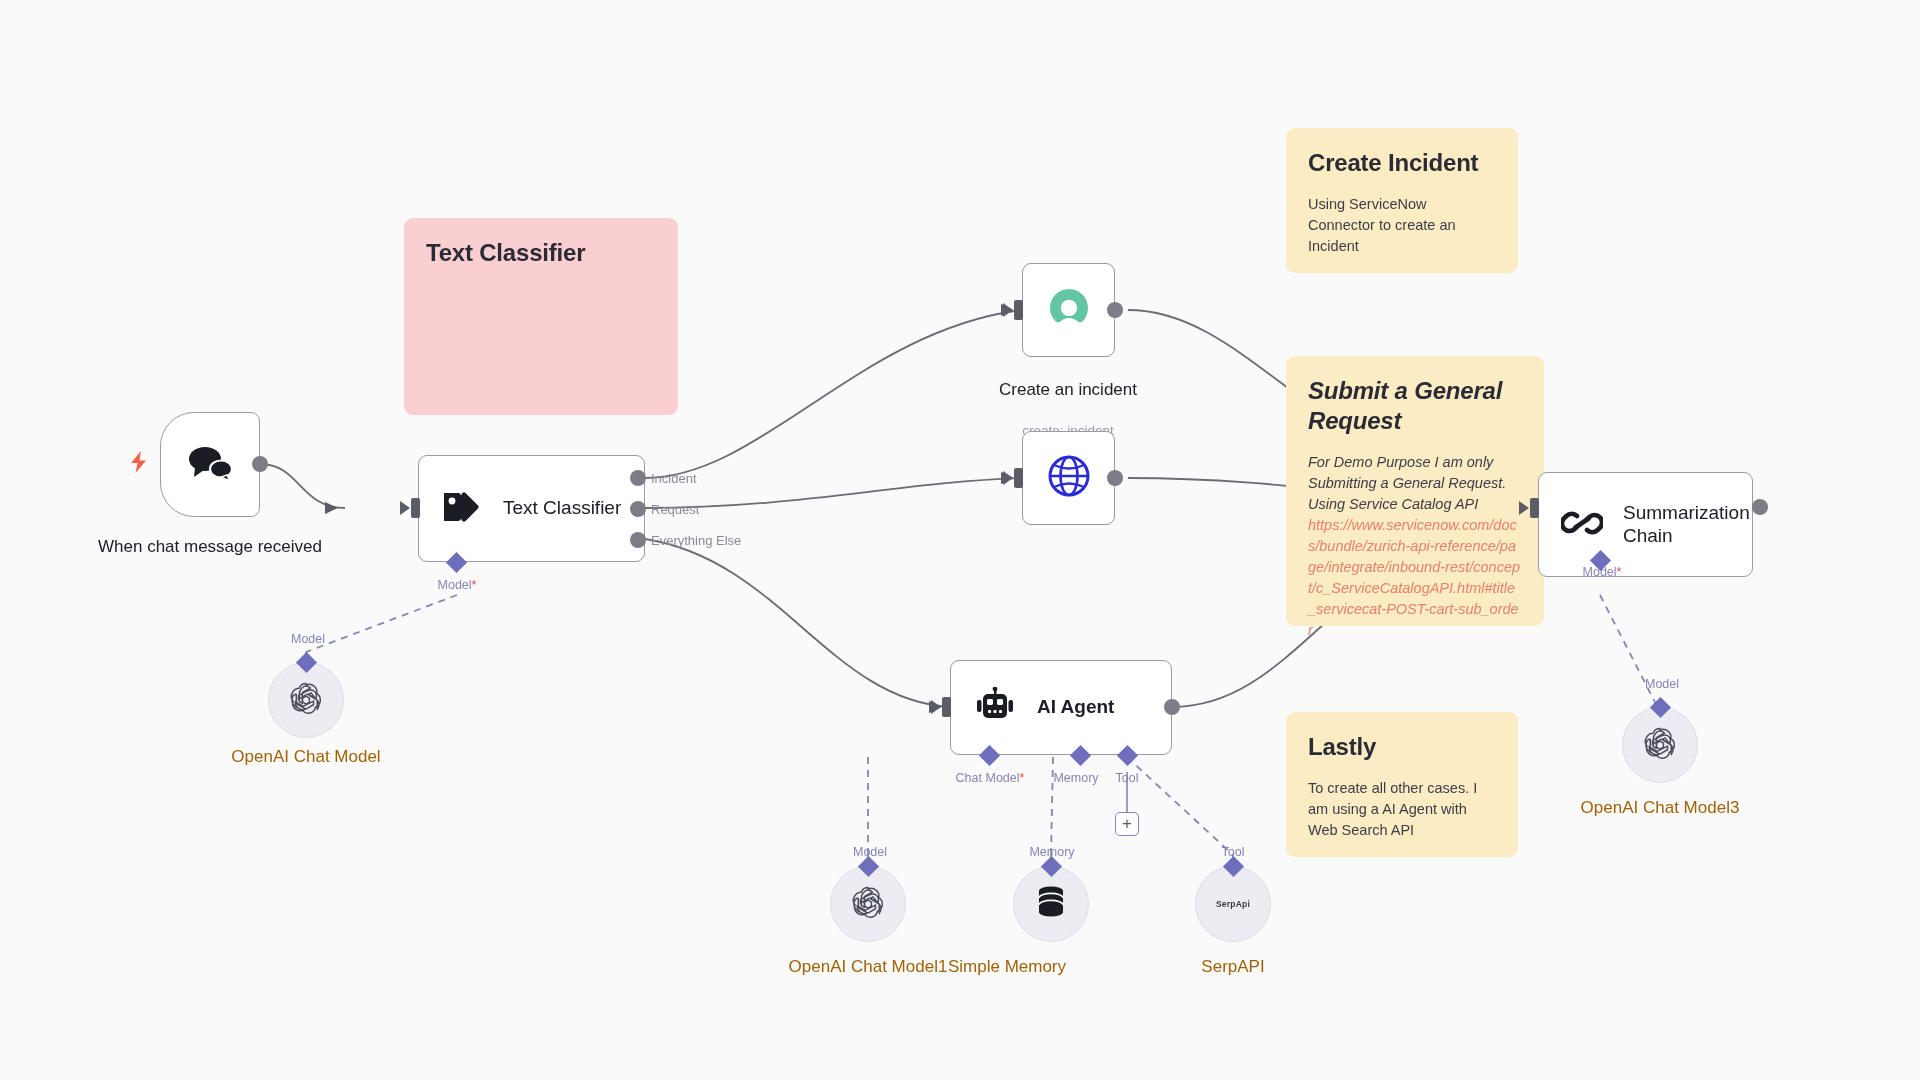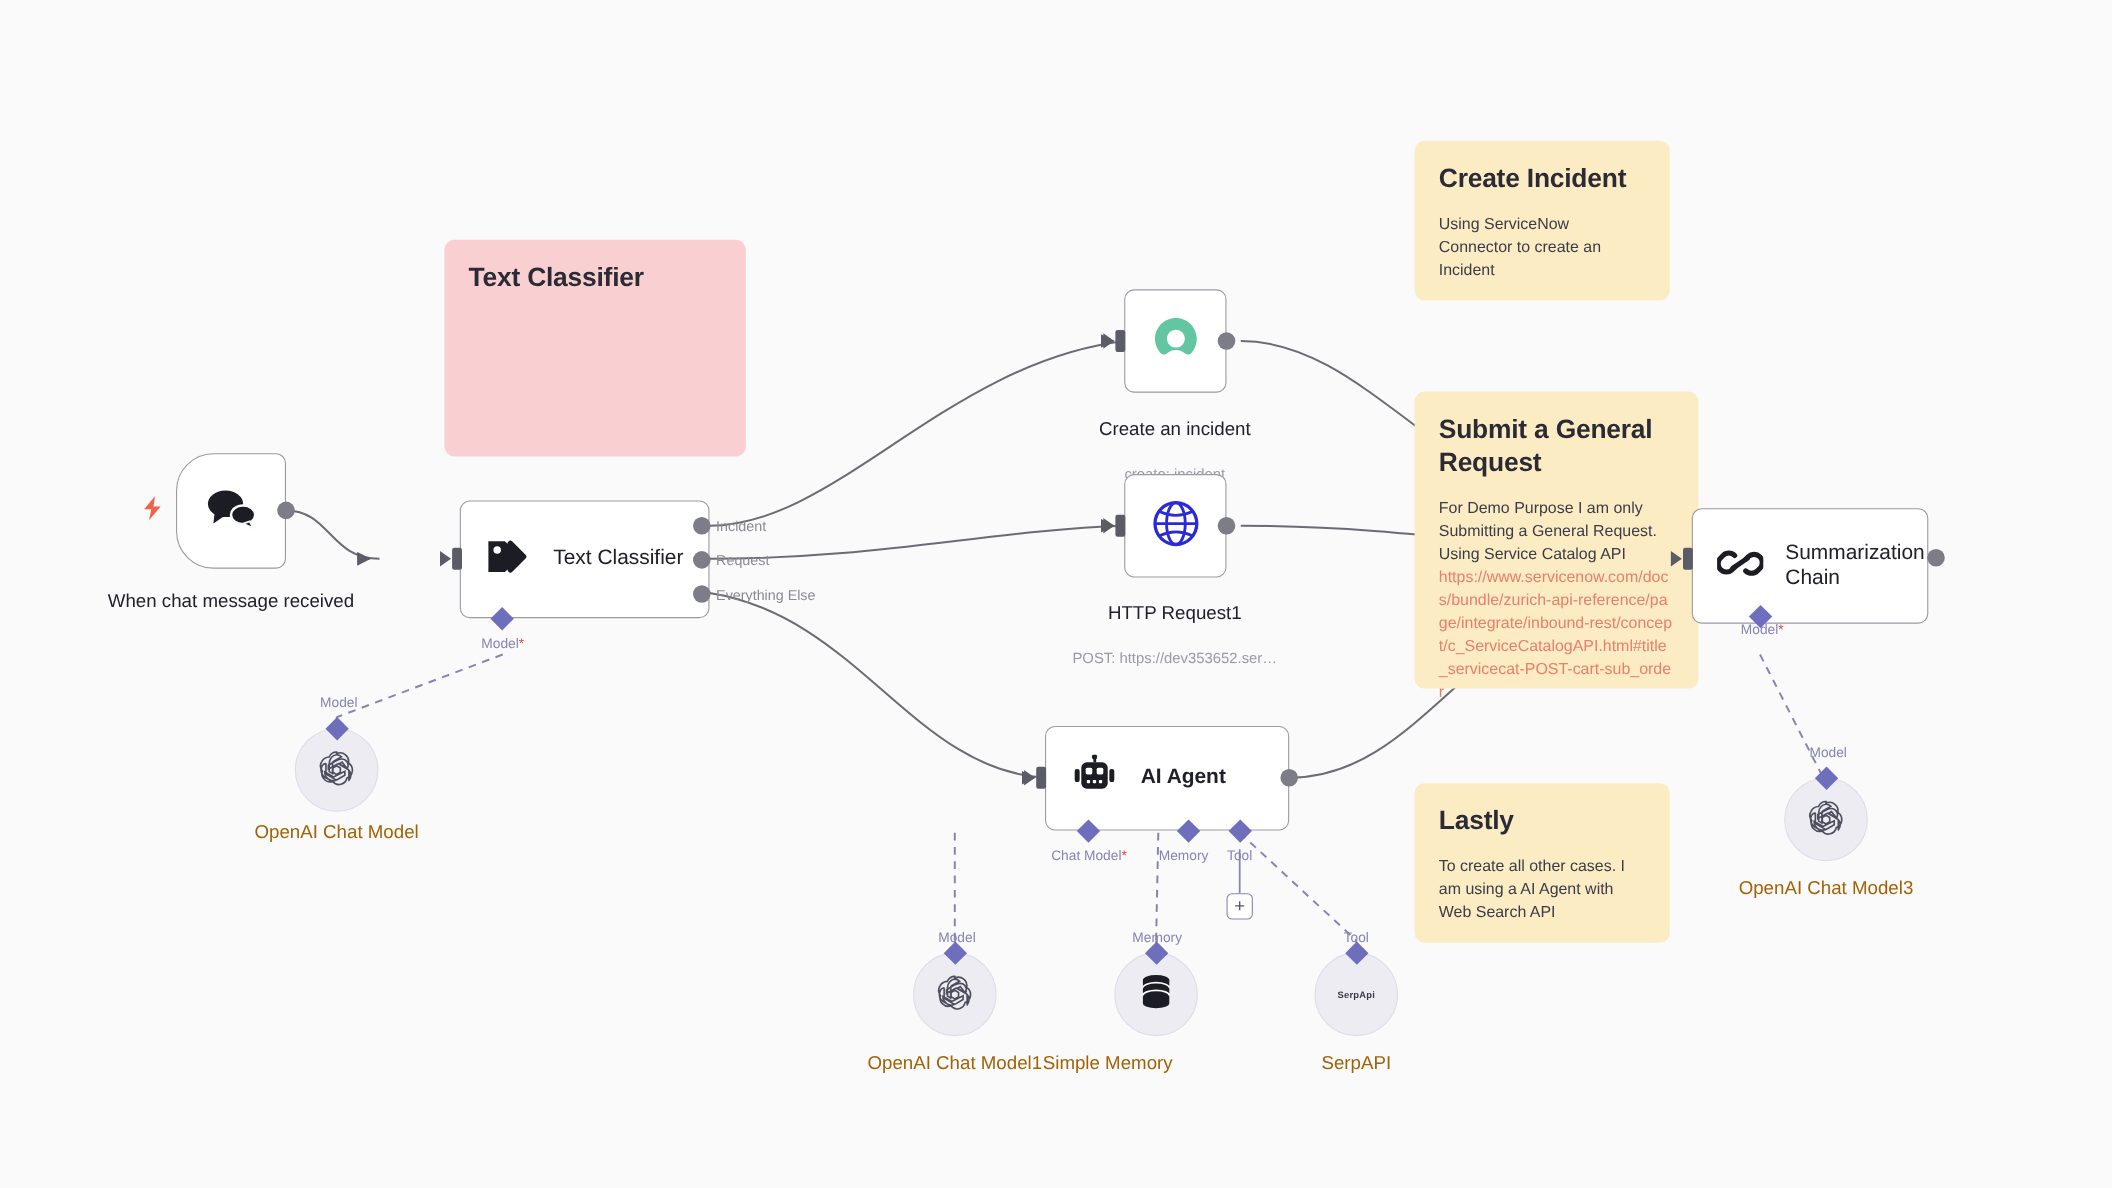--- a/index.html
+++ b/index.html
@@ -247,21 +247,21 @@
 
   <div class="sticky sticky-pink" style="left:404px; top:218px; width:274px; height:197px;">
     <div class="sticky-title">Text Classifier</div>
   </div>
 
   <div class="sticky sticky-yellow" style="left:1286px; top:128px; width:232px; height:145px;">
     <div class="sticky-title">Create Incident</div>
     <div class="sticky-body">Using ServiceNow Connector to create an Incident</div>
   </div>
 
-  <div class="sticky sticky-yellow" style="left:1286px; top:356px; width:258px; height:270px;">
+  <div class="sticky sticky-yellow" style="left:1286px; top:356px; width:258px; height:270px;font-style:italic;">
     <div class="sticky-title">Submit a General Request</div>
     <div class="sticky-body">For Demo Purpose I am only Submitting a General Request. Using Service Catalog API</div>
     <a class="sticky-link">https://www.servicenow.com/docs/bundle/zurich-api-reference/page/integrate/inbound-rest/concept/c_ServiceCatalogAPI.html#title_servicecat-POST-cart-sub_order</a>
   </div>
 
   <div class="sticky sticky-yellow" style="left:1286px; top:712px; width:232px; height:145px;">
     <div class="sticky-title">Lastly</div>
     <div class="sticky-body">To create all other cases. I am using a AI Agent with Web Search API</div>
   </div>
 
@@ -328,24 +328,20 @@
       <svg width="46" height="46" viewBox="0 0 46 46">
         <circle cx="23" cy="23" r="19" fill="none" stroke="#2b2bd6" stroke-width="3"></circle>
         <ellipse cx="23" cy="23" rx="8.5" ry="19" fill="none" stroke="#2b2bd6" stroke-width="2.6"></ellipse>
         <line x1="4" y1="23" x2="42" y2="23" stroke="#2b2bd6" stroke-width="2.6"></line>
         <path d="M8 12 Q23 19 38 12" fill="none" stroke="#2b2bd6" stroke-width="2.4"></path>
         <path d="M8 34 Q23 27 38 34" fill="none" stroke="#2b2bd6" stroke-width="2.4"></path>
       </svg>
     </span>
   </div>
   <div class="port-out" style="left:1107px; top:470px;"></div>
-  <div class="node-caption" style="left:1068px; top:529px; width:300px;">
-    <div class="cap-title">HTTP Request1</div>
-    <div class="cap-sub">POST: https://dev353652.ser…</div>
-  </div>
 
   <div class="port-in" style="left:942px; top:697px;"></div>
   <div class="node wide" style="left:950px; top:660px; width:222px; height:95px;font-weight:bold;">
     <span>
       <svg width="44" height="38" viewBox="0 0 44 38">
         <rect x="4" y="13" width="4.5" height="12" rx="2" fill="#1c1c24"></rect>
         <rect x="35.5" y="13" width="4.5" height="12" rx="2" fill="#1c1c24"></rect>
         <rect x="21" y="1" width="2.5" height="6" fill="#1c1c24"></rect>
         <circle cx="22" cy="2" r="2.4" fill="#1c1c24"></circle>
         <rect x="10" y="7" width="24" height="24" rx="5" fill="#1c1c24"></rect>
@@ -363,21 +359,21 @@
     <span>Chat Model</span><span class="req">*</span>
   </div>
   <div class="diamond" style="left:1073px; top:748px;"></div>
   <div class="sub-label" style="left:1041px; top:771px; width:70px;">Memory</div>
   <div class="diamond" style="left:1120px; top:748px;"></div>
   <div class="sub-label" style="left:1098px; top:771px; width:58px;">Tool</div>
   <div class="plus-btn" style="left:1115px; top:812px;">+</div>
   <div class="port-out" style="left:1164px; top:699px;"></div>
 
   <div class="port-in" style="left:1530px; top:498px;"></div>
-  <div class="node wide" style="left:1538px; top:462px; width:215px; height:105px;justify-content:center;">
+  <div class="node wide" style="left:1538px; top:472px; width:215px; height:105px;justify-content:center;">
     <span>
       <svg width="42" height="40" viewBox="0 0 42 40">
         <g fill="none" stroke="#1c1c24" stroke-width="4.6" stroke-linecap="round">
           <path d="M16 13 a7.5 7.5 0 0 0 -10.6 0 l-2.4 2.4 a7.5 7.5 0 0 0 10.6 10.6 l2.4 -2.4"></path>
           <path d="M26 27 a7.5 7.5 0 0 0 10.6 0 l2.4 -2.4 a7.5 7.5 0 0 0 -10.6 -10.6 l-2.4 2.4"></path>
           <path d="M14.5 24.5 L27.5 15.5"></path>
         </g>
       </svg>
     </span>
     <span class="node-label-text">Summarization Chain</span>

